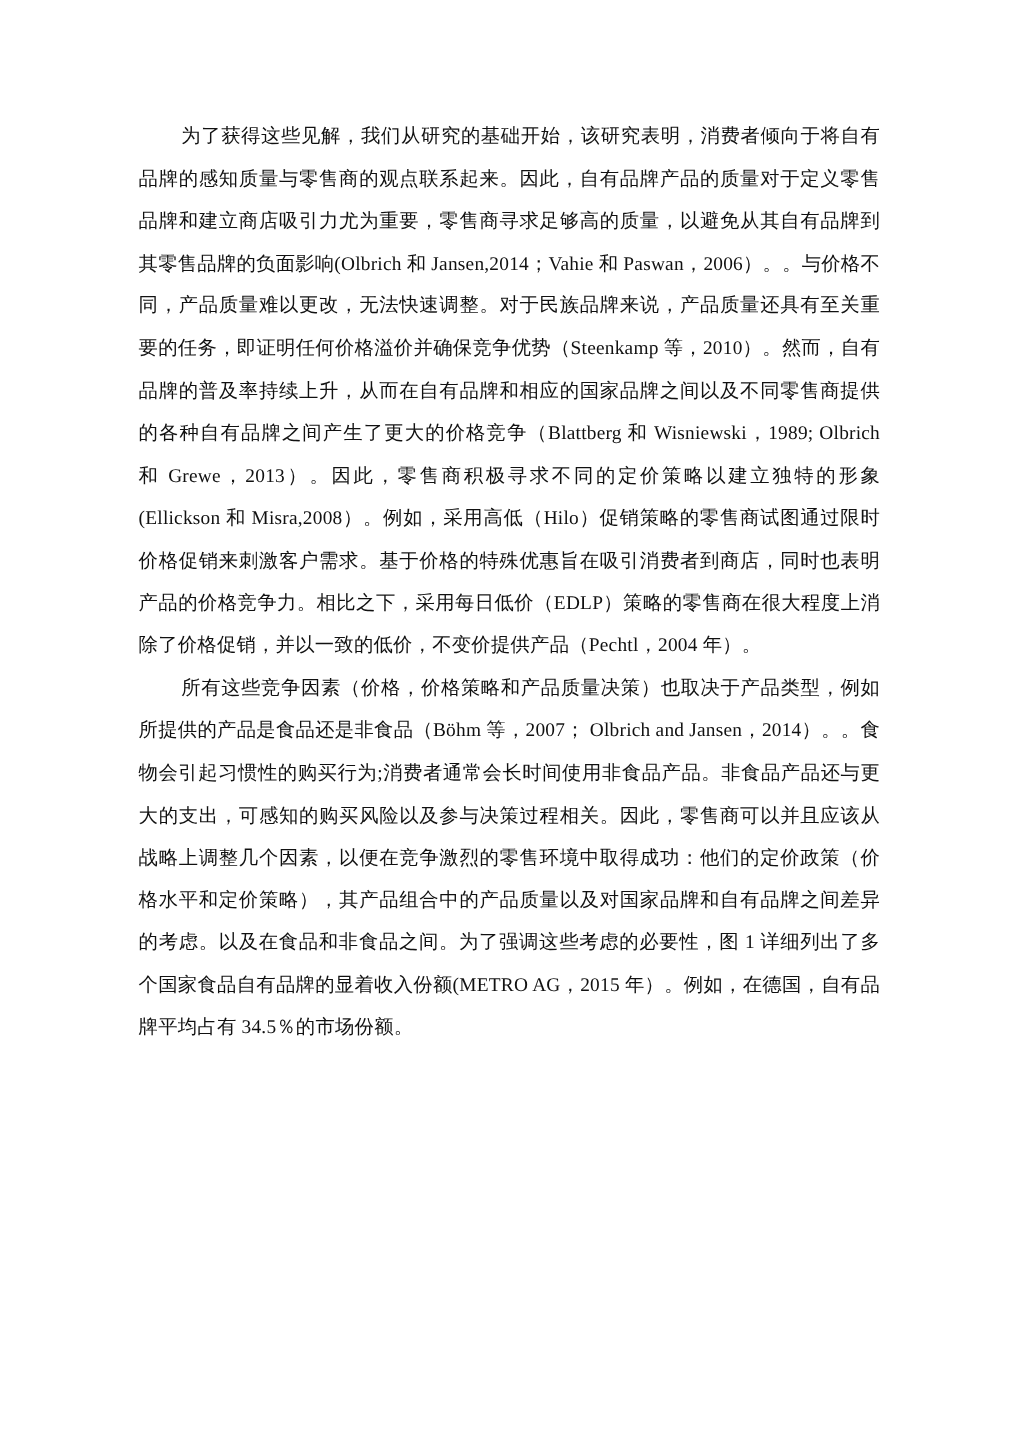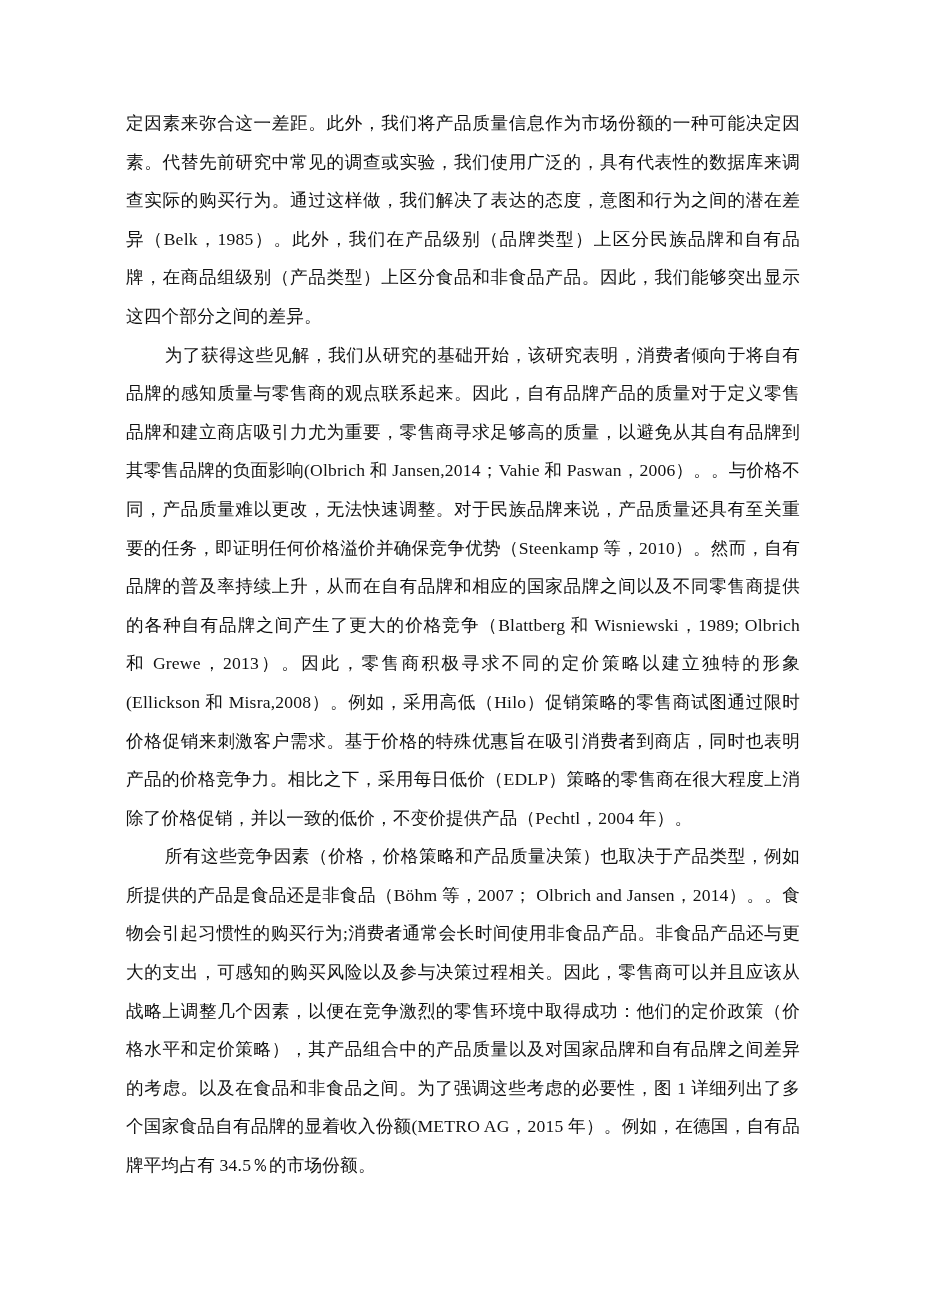--- a/index.html
+++ b/index.html
@@ -39,17 +39,16 @@
   }
   .para.indent {
     text-indent: 2.2em;
   }
 </style>
 </head>
 <body>
 
 <div class="page">
   <div class="body-text">
-    <p class="para">定因素来弥合这一差距。此外，我们将产品质量信息作为市场份额的一种可能决定因素。代替先前研究中常见的调查或实验，我们使用广泛的，具有代表性的数据库来调查实际的购买行为。通过这样做，我们解决了表达的态度，意图和行为之间的潜在差异（Belk，1985）。此外，我们在产品级别（品牌类型）上区分民族品牌和自有品牌，在商品组级别（产品类型）上区分食品和非食品产品。因此，我们能够突出显示这四个部分之间的差异。</p>
     <p class="para indent">为了获得这些见解，我们从研究的基础开始，该研究表明，消费者倾向于将自有品牌的感知质量与零售商的观点联系起来。因此，自有品牌产品的质量对于定义零售品牌和建立商店吸引力尤为重要，零售商寻求足够高的质量，以避免从其自有品牌到其零售品牌的负面影响(Olbrich 和 Jansen,2014；Vahie 和 Paswan，2006）。。与价格不同，产品质量难以更改，无法快速调整。对于民族品牌来说，产品质量还具有至关重要的任务，即证明任何价格溢价并确保竞争优势（Steenkamp 等，2010）。然而，自有品牌的普及率持续上升，从而在自有品牌和相应的国家品牌之间以及不同零售商提供的各种自有品牌之间产生了更大的价格竞争（Blattberg 和 Wisniewski，1989; Olbrich 和 Grewe，2013）。因此，零售商积极寻求不同的定价策略以建立独特的形象(Ellickson 和 Misra,2008）。例如，采用高低（Hilo）促销策略的零售商试图通过限时价格促销来刺激客户需求。基于价格的特殊优惠旨在吸引消费者到商店，同时也表明产品的价格竞争力。相比之下，采用每日低价（EDLP）策略的零售商在很大程度上消除了价格促销，并以一致的低价，不变价提供产品（Pechtl，2004 年）。</p>
     <p class="para indent">所有这些竞争因素（价格，价格策略和产品质量决策）也取决于产品类型，例如所提供的产品是食品还是非食品（Böhm 等，2007； Olbrich and Jansen，2014）。。食物会引起习惯性的购买行为;消费者通常会长时间使用非食品产品。非食品产品还与更大的支出，可感知的购买风险以及参与决策过程相关。因此，零售商可以并且应该从战略上调整几个因素，以便在竞争激烈的零售环境中取得成功：他们的定价政策（价格水平和定价策略），其产品组合中的产品质量以及对国家品牌和自有品牌之间差异的考虑。以及在食品和非食品之间。为了强调这些考虑的必要性，图 1 详细列出了多个国家食品自有品牌的显着收入份额(METRO AG，2015 年）。例如，在德国，自有品牌平均占有 34.5％的市场份额。</p>
   </div>
 </div>
 
 </body></html>

